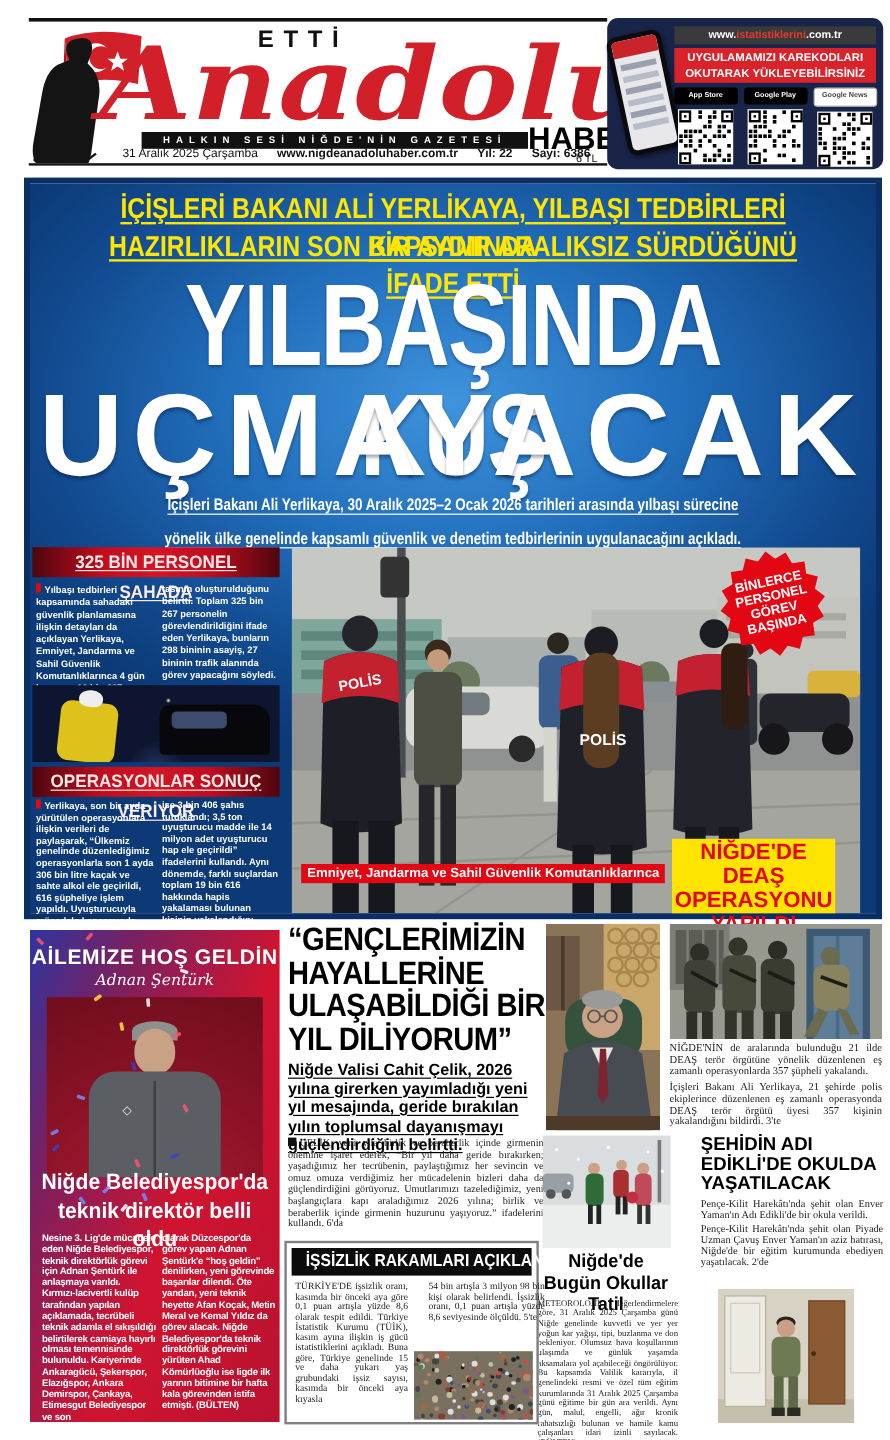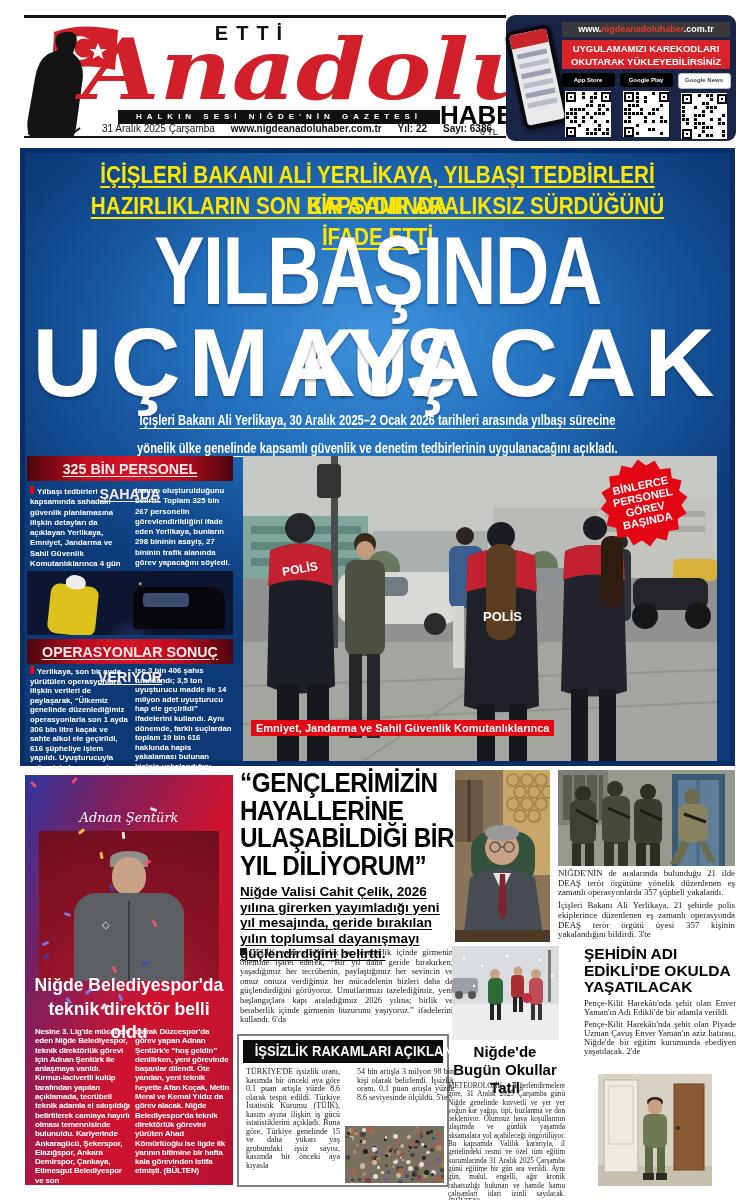--- a/index.html
+++ b/index.html
@@ -137,21 +137,21 @@
     <span class="b">Yıl: 22</span>
     <span class="b">Sayı: 6386</span>
   </div>
   <div class="abs rule" style="left:24px;top:136px;width:482px;height:2px;"></div>
 
   <div class="abs promo">
     <div class="phone">
         <div class="scr"></div>
       </div>
     <div class="promo-webbar">
-      <span>www.</span><span class="hl">nigdeanadoluhaber</span><span>.com.tr</span>
+      <span>www.</span><span class="hl">istatistiklerini</span><span>.com.tr</span>
     </div>
     <div class="promo-redbar">UYGULAMAMIZI KAREKODLARI OKUTARAK YÜKLEYEBİLİRSİNİZ</div>
     <div class="apps">
       <div class="app">
         <div class="badge">App Store</div>
         <div class="qr">
             <i class="qrm" style="left: 17px; top: 1px; width: 3px; height: 3px;"></i>
             <i class="qrm" style="left: 29px; top: 1px; width: 3px; height: 3px;"></i>
             <i class="qrm" style="left: 17px; top: 5px; width: 3px; height: 3px;"></i>
             <i class="qrm" style="left: 25px; top: 5px; width: 3px; height: 3px;"></i>
@@ -391,20 +391,21 @@
           <span>PERSONEL</span>
           <span>GÖREV</span>
           <span>BAŞINDA</span>
       </div>
     </div>
 
     <div class="in" style="left:226px;top:567px;">
       <div class="capline">Emniyet, Jandarma ve Sahil Güvenlik Komutanlıklarınca</div>
     </div>
 
+    <div class="in ybox">NİĞDE'DE DEAŞ OPERASYONU YAPILDI</div>
   </div>
 
   <div class="photo" style="left:558px;top:770px;width:177px;height:96px;">
     <svg width="177" height="96" viewBox="0 0 177 96" preserveAspectRatio="none">
       <rect width="177" height="96" fill="#97998f"></rect>
       <rect x="0" y="0" width="50" height="55" fill="#7e8078"></rect>
         <rect x="5" y="5" width="40" height="45" fill="#5c5e56"></rect>
       <g stroke="#7e8078" stroke-width="2">
           <line x1="15" y1="5" x2="15" y2="50"></line>
           <line x1="28" y1="5" x2="28" y2="50"></line>
@@ -437,21 +438,21 @@
         </g>
     </svg>
   </div>
   <div class="abs ser deas-text">
     <p>NİĞDE'NİN de aralarında bulunduğu 21 ilde DEAŞ terör örgütüne yönelik düzenlenen eş zamanlı operasyonlarda 357 şüpheli yakalandı.</p>
     <p>İçişleri Bakanı Ali Yerlikaya, 21 şehirde polis ekiplerince düzenlenen eş zamanlı operasyonda DEAŞ terör örgütü üyesi 357 kişinin yakalandığını bildirdi. 3'te</p>
   </div>
 
   <div class="abs sehit-title">ŞEHİDİN ADI EDİKLİ'DE OKULDA YAŞATILACAK</div>
   <div class="abs ser sehit-text">
-    <p>Pençe-Kilit Harekâtı'nda şehit olan Enver Yaman'ın Adı Edikli'de bir adamla verildi.</p>
+    <p>Pençe-Kilit Harekâtı'nda şehit olan Enver Yaman'ın Adı Edikli'de bir okula verildi.</p>
     <p>Pençe-Kilit Harekâtı'nda şehit olan Piyade Uzman Çavuş Enver Yaman'ın aziz hatırası, Niğde'de bir eğitim kurumunda ebediyen yaşatılacak. 2'de</p>
   </div>
   <div class="photo" style="left:598px;top:1074px;width:114px;height:112px;">
     <svg width="114" height="112" viewBox="0 0 114 112" preserveAspectRatio="none">
       <rect width="114" height="112" fill="#d8d2c4"></rect>
       <rect y="92" width="114" height="20" fill="#c6bfae"></rect>
       <rect x="6" y="6" width="34" height="92" fill="#edeae2" stroke="#b8b2a2"></rect>
         <rect x="11" y="12" width="24" height="58" fill="none" stroke="#cfc9ba"></rect>
       <rect x="76" y="10" width="30" height="86" fill="#8a5a32" stroke="#6e4524"></rect>
         <circle cx="80" cy="54" r="2" fill="#3c2c18"></circle>
@@ -694,20 +695,21 @@
         <i class="dot" style="left: 17.263%; top: 80.3467%; width: 3.79731px; height: 3.79731px; background: rgb(176, 137, 104);"></i>
         <i class="dot" style="left: 3.22958%; top: 18.4778%; width: 4.35372px; height: 4.35372px; background: rgb(90, 122, 80);"></i>
         <i class="dot" style="left: 30.4984%; top: 43.4896%; width: 2.78839px; height: 2.78839px; background: rgb(59, 79, 110);"></i>
         <i class="dot" style="left: 47.8388%; top: 68.84%; width: 2.36483px; height: 2.36483px; background: rgb(176, 137, 104);"></i>
         <i class="dot" style="left: 66.0201%; top: 46.9515%; width: 4.28914px; height: 4.28914px; background: rgb(68, 68, 68);"></i>
         <i class="dot" style="left: 32.2312%; top: 57.192%; width: 2.30275px; height: 2.30275px; background: rgb(90, 122, 80);"></i>
       </div>
   </div>
 
   <div class="abs sports">
+    <div class="sp-welcome">AİLEMİZE HOŞ GELDİN</div>
     <div class="sp-name">Adnan Şentürk</div>
     <div class="sp-photo">
       <div class="sp-hair"></div>
       <div class="sp-head"></div>
       <div class="sp-body"></div>
     </div>
     <div class="sp-headline">Niğde Belediyespor'da teknik direktör belli oldu</div>
     <div class="sp-col" style="left:10px;">Nesine 3. Lig'de mücadele eden Niğde Belediyespor, teknik direktörlük görevi için Adnan Şentürk ile anlaşmaya varıldı. Kırmızı-lacivertli kulüp tarafından yapılan açıklamada, tecrübeli teknik adamla el sıkışıldığı belirtilerek camiaya hayırlı olması temennisinde bulunuldu. Kariyerinde Ankaragücü, Şekerspor, Elazığspor, Ankara Demirspor, Çankaya, Etimesgut Belediyespor ve son</div>
     <div class="sp-col" style="left:110px;">olarak Düzcespor'da görev yapan Adnan Şentürk'e “hoş geldin” denilirken, yeni görevinde başarılar dilendi. Öte yandan, yeni teknik heyette Afan Koçak, Metin Meral ve Kemal Yıldız da görev alacak. Niğde Belediyespor'da teknik direktörlük görevini yürüten Ahad Kömürlüoğlu ise ligde ilk yarının bitimine bir hafta kala görevinden istifa etmişti. (BÜLTEN)</div>
   <i class="conf" style="left: 41.0677%; top: 26.8217%; background: rgb(51, 68, 204); transform: rotate(-18deg);"></i>

